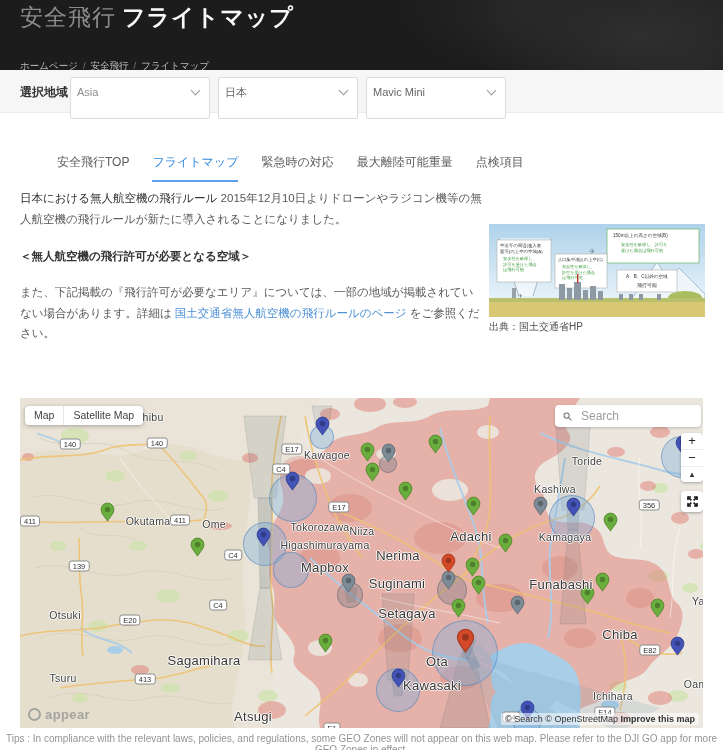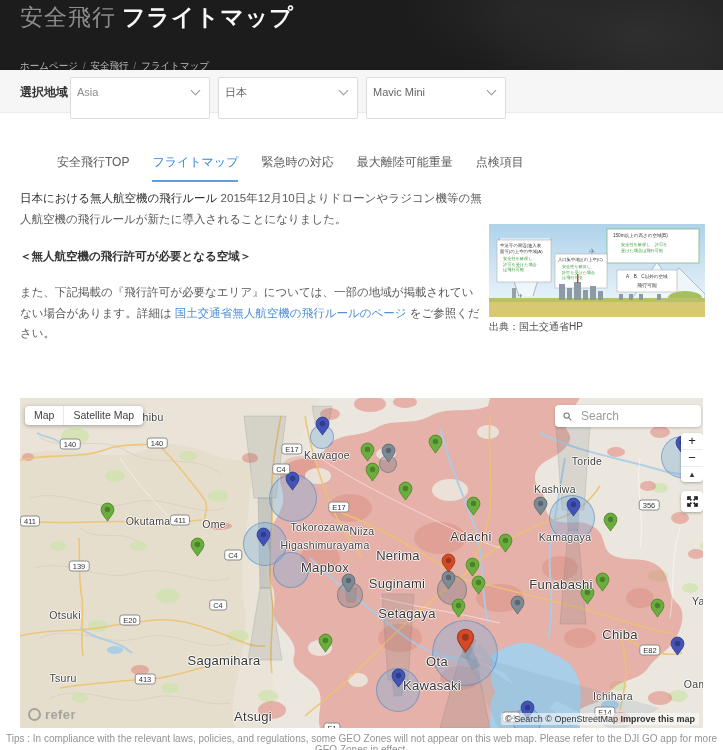--- a/index.html
+++ b/index.html
@@ -480,21 +480,21 @@
         <div class="mlabel sm" style="left: 545px; top: 139px;">Kamagaya</div>
         <div class="mlabel lg" style="left: 305px; top: 169px;">Mapbox</div>
         <div class="mlabel lg" style="left: 451px; top: 138px;">Adachi</div>
         <div class="mlabel lg" style="left: 378px; top: 157px;">Nerima</div>
         <div class="mlabel lg" style="left: 377px; top: 185px;">Suginami</div>
         <div class="mlabel lg" style="left: 541px; top: 186px;">Funabashi</div>
         <div class="mlabel lg" style="left: 387px; top: 215px;">Setagaya</div>
         <div class="mlabel sm" style="left: 681px; top: 203px;">Yac</div>
         <div class="mlabel sm" style="left: 45px; top: 217px;">Otsuki</div>
         <div class="mlabel lg" style="left: 600px; top: 236px;">Chiba</div>
-        <div class="mlabel lg" style="left: 204px; top: 262px;">Sagamihara</div>
+        <div class="mlabel lg" style="left: 184px; top: 262px;">Sagamihara</div>
         <div class="mlabel lg" style="left: 417px; top: 263px;">Ota</div>
         <div class="mlabel sm" style="left: 43px; top: 280px;">Tsuru</div>
         <div class="mlabel lg" style="left: 412px; top: 287px;">Kawasaki</div>
         <div class="mlabel sm" style="left: 677px; top: 286px;">Oami</div>
         <div class="mlabel sm" style="left: 593px; top: 298px;">Ichihara</div>
         <div class="mlabel lg" style="left: 233px; top: 318px;">Atsugi</div>
       </div>
 
     <div class="stylebtns">
       <span class="sb">Map</span>
@@ -518,21 +518,21 @@
       <svg width="15" height="15" viewBox="0 0 20 20">
         <g stroke="#1a1a1a" stroke-width="2.2" fill="none">
           <path d="M4 8V4h4M12 4h4v4M16 12v4h-4M8 16H4v-4"></path>
           <path d="M4 4l4.5 4.5M16 4l-4.5 4.5M16 16l-4.5-4.5M4 16l4.5-4.5"></path>
         </g>
       </svg>
     </div>
 
     <div class="mblogo">
         <span class="ring"></span>
-        <span>refer</span>
+        <span>appear</span>
       </div>
     <div class="attrib">
       <a href="#">© Search</a>
       <a href="#">© OpenStreetMap</a>
       <a href="#" class="imp">Improve this map</a>
     </div>
   </div>
 
   <div class="tip">Tips : In compliance with the relevant laws, policies, and regulations, some GEO Zones will not appear on this web map. Please refer to the DJI GO app for more GEO Zones in effect.</div>
 </div>

